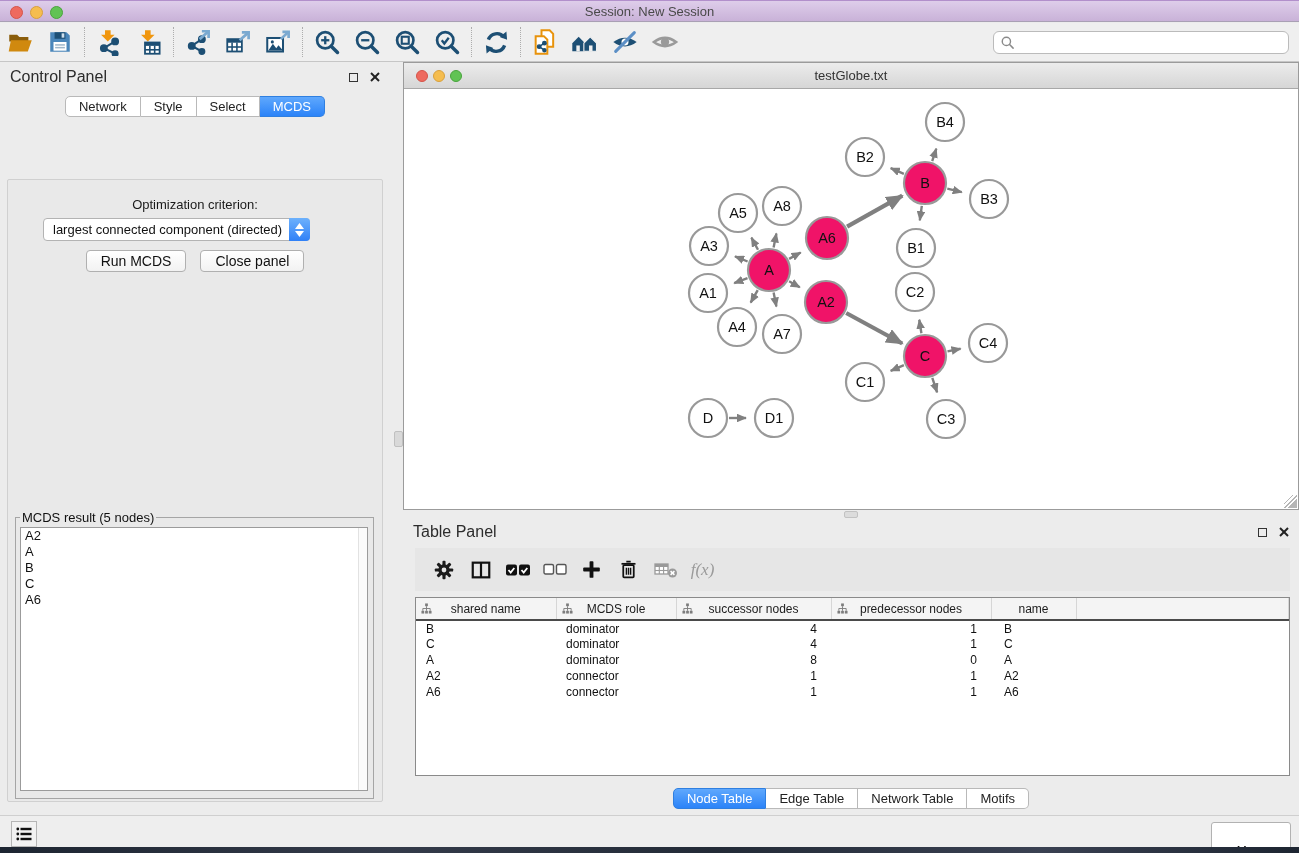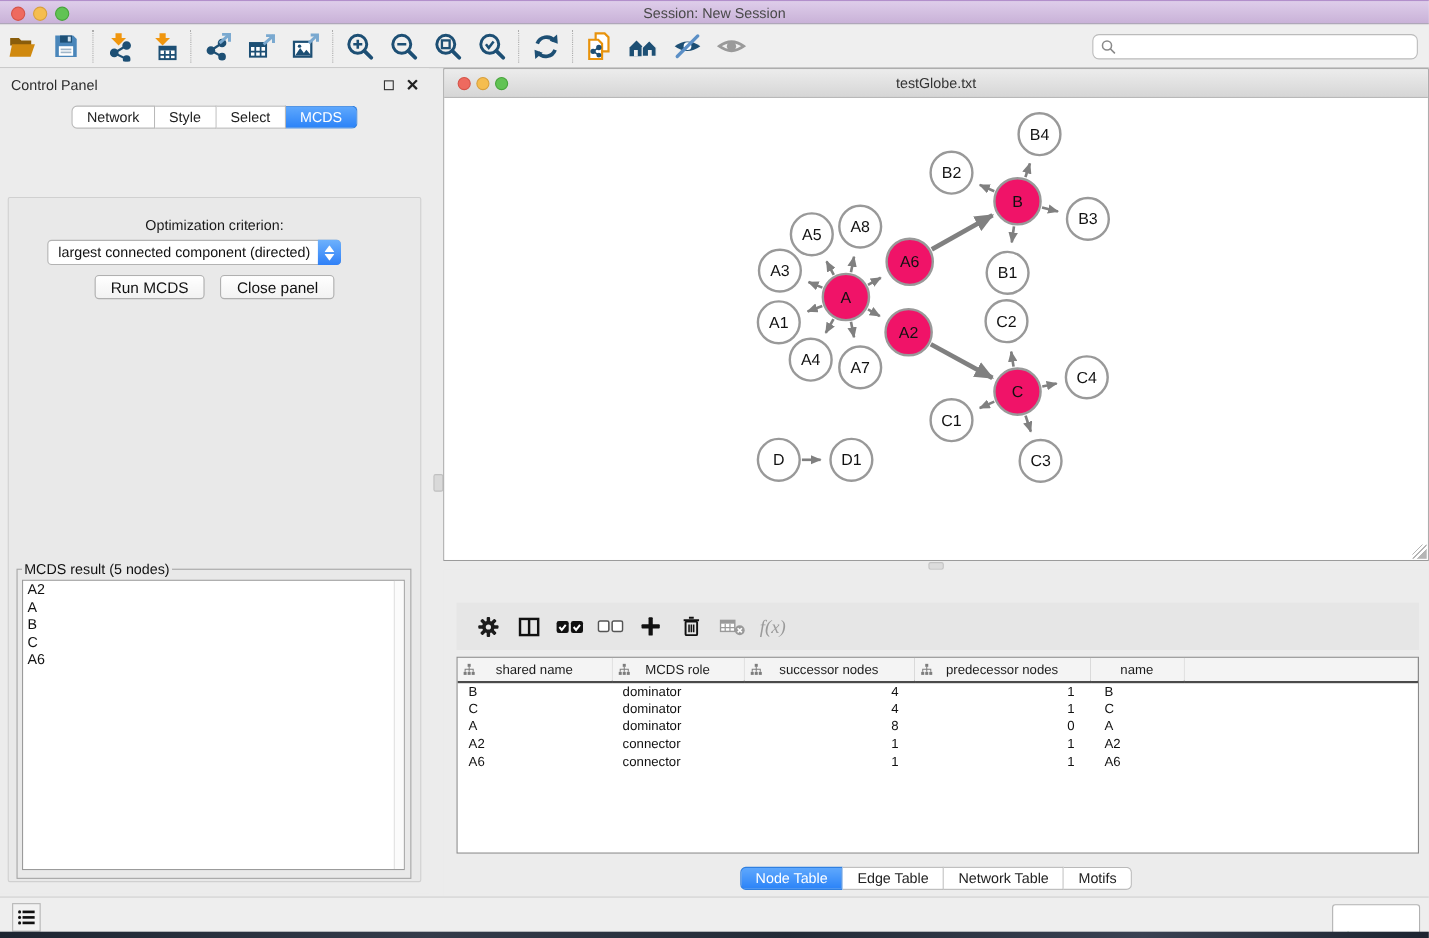--- a/index.html
+++ b/index.html
@@ -23,21 +23,21 @@
     border-bottom:1px solid #c6c6c6; display:flex; align-items:center; }
   .tb-btn { width:40px; height:34px; display:flex; align-items:center; justify-content:center; flex:0 0 auto; }
   .tb-sep { width:1px; height:30px; border-left:1px dotted #adadad; margin:0 4px; flex:0 0 auto; }
   .search-wrap { position:absolute; right:10px; top:8px; width:296px; height:23px; background:#fff;
     border:1px solid #bbb; border-radius:6px; display:flex; align-items:center; padding-left:6px; }
   .search-wrap input { border:none; outline:none; flex:1; font-size:12px; height:19px; background:transparent; }
 
   
   .control-panel { left:0; top:62px; width:390px; height:750px; background:#ececec; }
   .panel-header { height:30px; display:flex; align-items:center; padding:0 10px; }
-  .panel-title { font-size:13px; color:#2c2c2c; }
+  .panel-title { font-size:16px; color:#2c2c2c; }
   .panel-header .spacer { flex:1; }
   .float-box { width:9px; height:9px; border:1.5px solid #333; margin-right:12px; }
   .seg-row { display:flex; justify-content:center; margin-top:4px; }
   .seg { display:flex; }
   .seg .tab { height:21px; padding:0 13px; font-size:13px; color:#222; background:#fff;
     border:1px solid #b9b9b9; border-left:none; display:flex; align-items:center; }
   .seg .tab:first-child { border-left:1px solid #b9b9b9; border-radius:5px 0 0 5px; }
   .seg .tab:last-child { border-radius:0 5px 5px 0; }
   .seg .tab.active { background:linear-gradient(#5fa8fd,#2b83f8); color:#fff; border-color:#2f7fe0; }
   .cp-body { position:absolute; left:7px; right:7px; top:117px; bottom:10px;
@@ -466,20 +466,31 @@
           </g>
         </g>
     </svg>
     <div class="resize-grip"></div>
   </div>
 </div>
 
 <div class="abs hgrip"></div>
 
 <div class="abs table-panel">
+  <div class="panel-header" style="height:28px;">
+    <span class="panel-title">Table Panel</span>
+    <span class="spacer"></span>
+    <span class="float-box"></span>
+    <span>
+      <svg width="10" height="10" viewBox="0 0 10 10">
+          <line x1="1" y1="1" x2="9" y2="9" stroke="#222" stroke-width="2"></line>
+          <line x1="9" y1="1" x2="1" y2="9" stroke="#222" stroke-width="2"></line>
+        </svg>
+    </span>
+  </div>
   <div class="tp-toolbar">
     <span class="tp-btn">
       <svg width="22" height="22" viewBox="0 0 24 24">
           <g fill="#1c1c1c">
             <rect x="10.3" y="2" width="3.4" height="20" rx="1"></rect>
             <rect x="10.3" y="2" width="3.4" height="20" rx="1" transform="rotate(45 12 12)"></rect>
             <rect x="10.3" y="2" width="3.4" height="20" rx="1" transform="rotate(90 12 12)"></rect>
             <rect x="10.3" y="2" width="3.4" height="20" rx="1" transform="rotate(135 12 12)"></rect>
             <circle cx="12" cy="12" r="6.2"></circle>
           </g>

